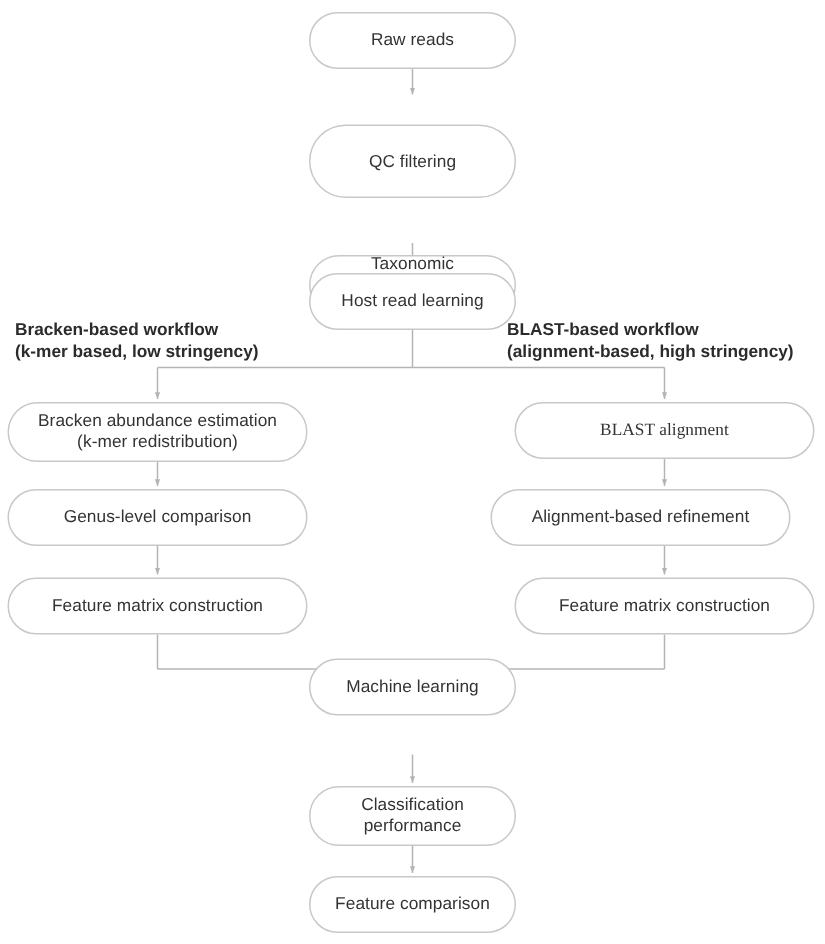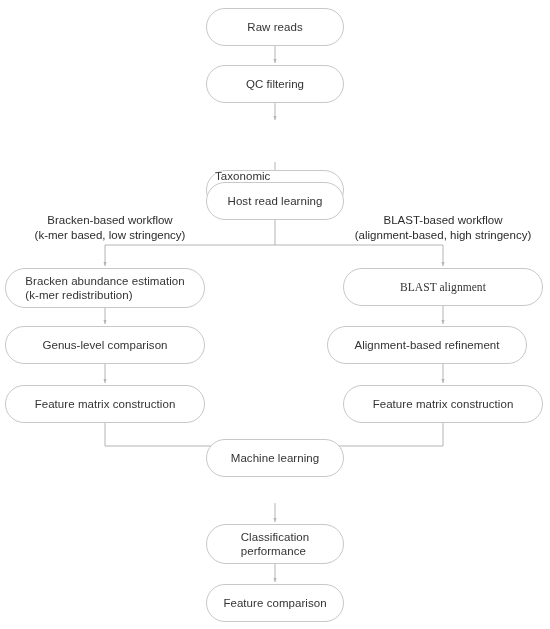--- a/index.html
+++ b/index.html
@@ -17,38 +17,39 @@
   }
   .node {
     position: absolute;
     box-sizing: border-box;
     border: 1px solid #c8c8c8;
     border-radius: 999px;
     background: #ffffff;
     display: flex;
     align-items: center;
     justify-content: center;
-    text-align: left;
+    text-align: center;
     color: #333333;
     font-size: 11.5px;
     line-height: 14px;
     letter-spacing: 0.05px;
   }
   .node .label {
     display: block;
     white-space: pre-line;
     padding: 0 8px;
   }
   .branch-label {
     position: absolute;
-    text-align: center;
+    text-align: left;
     color: #2b2b2b;
     font-size: 11.5px;
     line-height: 15px;
     white-space: pre-line;
+    font-weight: bold;
   }
   #edges {
     position: absolute;
     left: 0;
     top: 0;
     width: 550px;
     height: 629px;
     pointer-events: none;
   }
 </style>
@@ -87,21 +88,21 @@
 
       <line x1="275" y1="503" x2="275" y2="522" marker-end="url(#arrow)"></line>
       <line x1="275" y1="564" x2="275" y2="582" marker-end="url(#arrow)"></line>
     </g>
   </svg>
 
   <div class="node" style="left:206px; top:8px; width:138px; height:38px;">
     <span class="label">Raw reads</span>
   </div>
 
-  <div class="node" style="left:206px; top:65px; width:138px; height:38px;">
+  <div class="node" style="left:206px; top:83px; width:138px; height:49px;">
     <span class="label">QC filtering</span>
   </div>
 
   <div class="node" style="left:206px; top:122px; width:138px; height:40px;margin-top:48px;">
     <span class="label">Taxonomic classification
 (Kraken2)</span>
   </div>
 
   <div class="node" style="left:206px; top:182px; width:138px; height:38px;">
     <span class="label">Host read learning</span>

